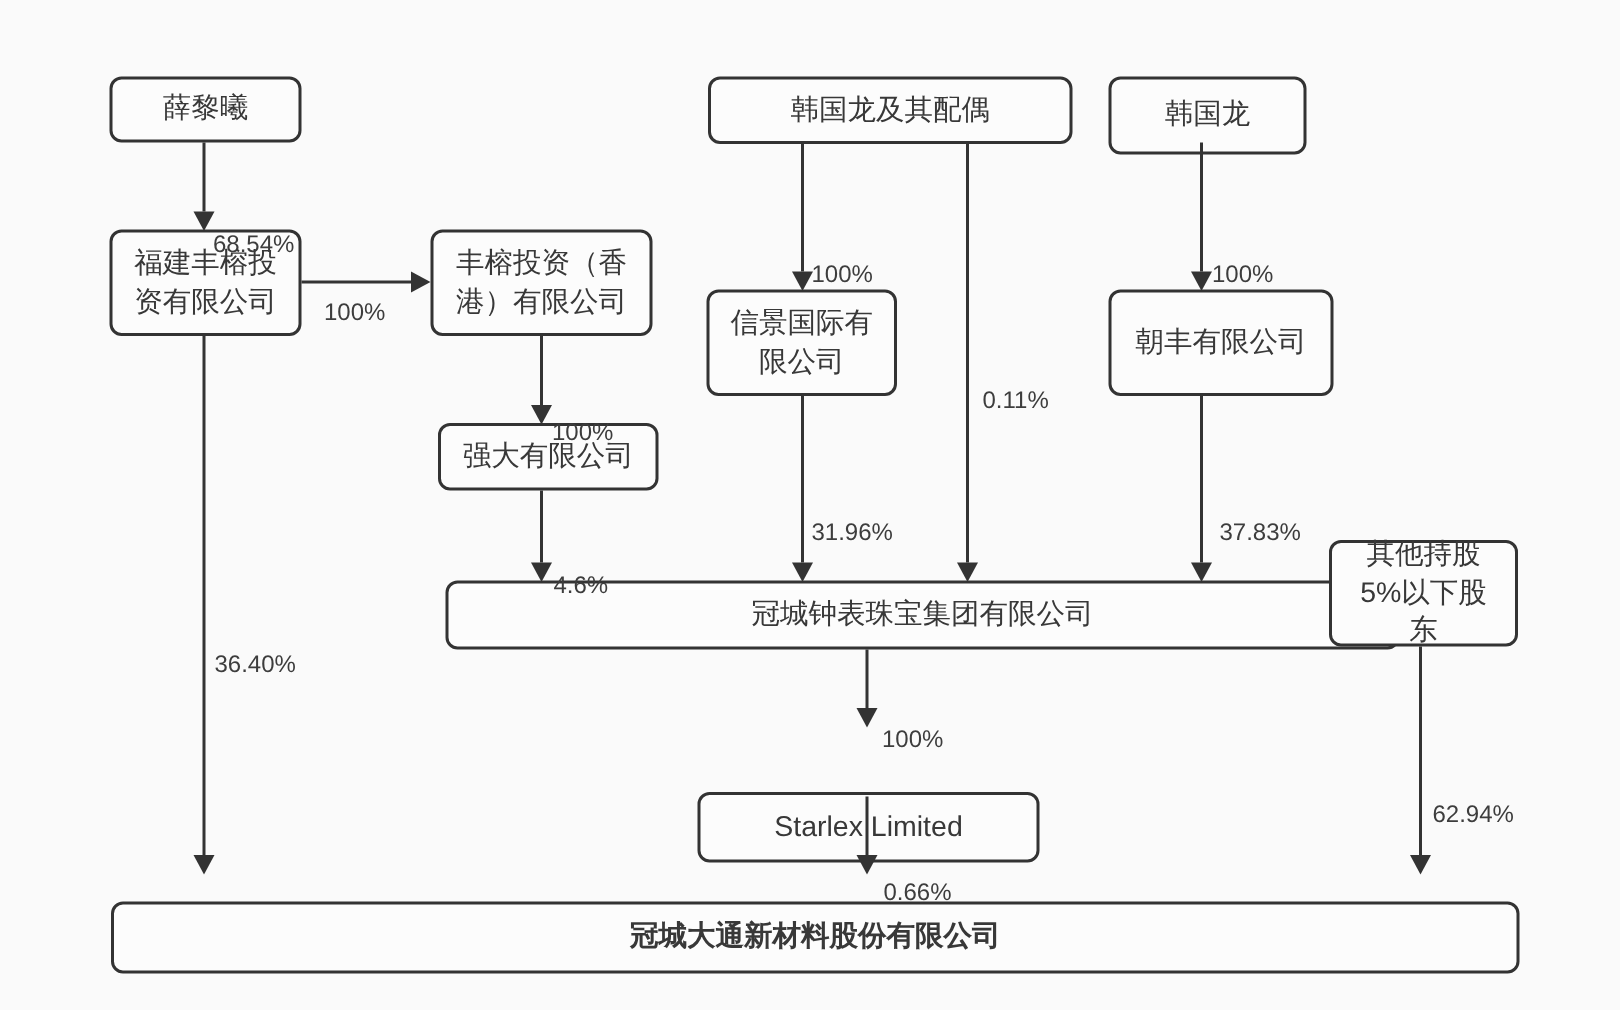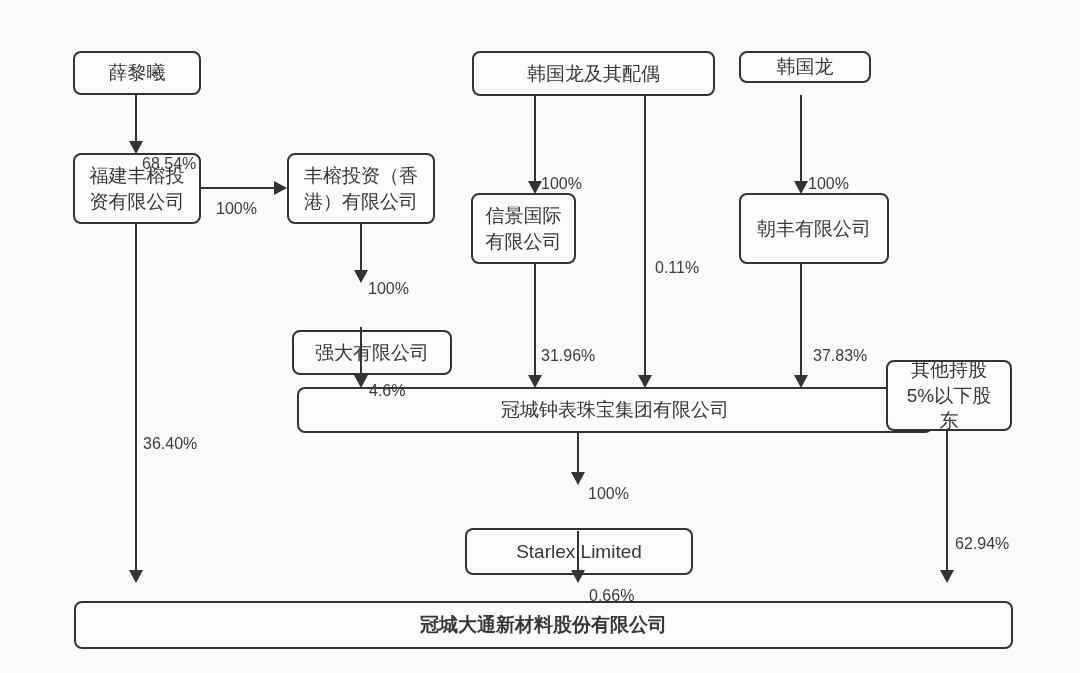--- a/index.html
+++ b/index.html
@@ -48,24 +48,24 @@
     font-size: 16px;
     color: #3d3d3d;
     white-space: nowrap;
     margin-top: 39px;
   }
 
   
   .n-xue      { left: 73px;  top: 51px;  width: 128px; height: 44px; }
   .n-fujian   { left: 73px;  top: 153px; width: 128px; height: 71px; }
   .n-hk       { left: 287px; top: 153px; width: 148px; height: 71px; }
-  .n-qiangda  { left: 292px; top: 282px; width: 160px; height: 45px; margin-top: 48px; }
+  .n-qiangda  { left: 292px; top: 282px; width: 147px; height: 45px; }
   .n-spouse   { left: 472px; top: 51px;  width: 243px; height: 45px; }
-  .n-xinjing  { left: 471px; top: 193px; width: 105px; height: 71px; }
-  .n-han      { left: 739px; top: 51px;  width: 132px; height: 32px; }
+  .n-xinjing  { left: 471px; top: 193px; width: 127px; height: 71px; }
+  .n-han      { left: 739px; top: 51px;  width: 132px; height: 52px; }
   .n-chaofeng { left: 739px; top: 193px; width: 150px; height: 71px; }
   .n-watch    { left: 297px; top: 387px; width: 636px; height: 46px; }
   .n-starlex  { left: 465px; top: 484px; width: 228px; height: 47px; margin-top: 44px; }
   .n-other    { left: 886px; top: 360px; width: 126px; height: 71px; }
   .n-datong   { left: 74px;  top: 601px; width: 939px; height: 48px; font-weight: bold; }
 
   
   .e1-line  { left: 135px; top: 95px;  height: 46px; }
   .e1-head  { left: 129px; top: 141px; }
   .e1-label { left: 142px; top: 116px; }

